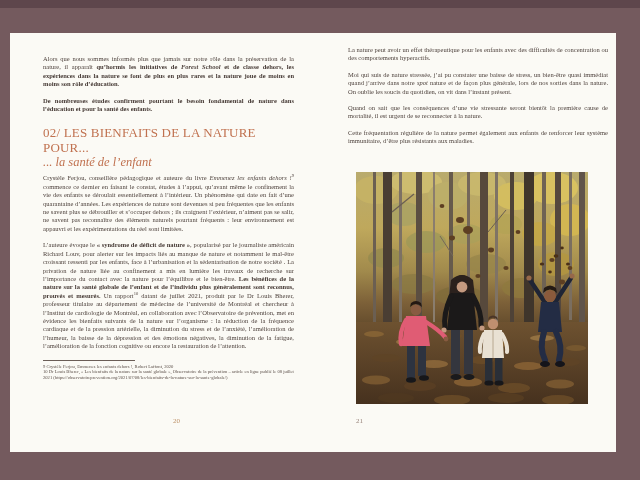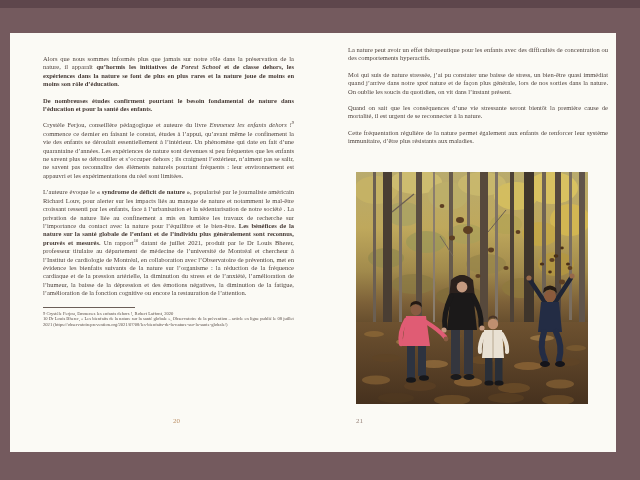--- a/index.html
+++ b/index.html
@@ -33,20 +33,24 @@
 <div class="canvas">
   <div class="top-strip"></div>
 
   <div class="spread">
 
     <div class="col left-col">
       <p class="para"><span>Alors que nous sommes informés plus que jamais sur notre rôle dans la préservation de la nature, il apparaît </span><span class="b">qu’hormis les initiatives de </span><span class="bi">Forest School</span><span class="b"> et de classe dehors, les expériences dans la nature se font de plus en plus rares et la nature joue de moins en moins son rôle d’éducation.</span></p>
 
       <p class="para b">De nombreuses études confirment pourtant le besoin fondamental de nature dans l’éducation et pour la santé des enfants.</p>
 
+      <div class="heading">
+        <div class="h1">02/ LES BIENFAITS DE LA NATURE POUR...</div>
+        <div class="h2">... la santé de l’enfant</div>
+      </div>
 
       <p class="para"><span>Crystèle Ferjou, conseillère pédagogique et auteure du livre </span><span class="i">Emmenez les enfants dehors !</span><sup>9</sup><span> commence ce dernier en faisant le constat, études à l’appui, qu’avant même le confinement la vie des enfants se déroulait essentiellement à l’intérieur. Un phénomène qui date en fait d’une quarantaine d’années. Les expériences de nature sont devenues si peu fréquentes que les enfants ne savent plus se débrouiller et s’occuper dehors ; ils craignent l’extérieur, n’aiment pas se salir, ne savent pas reconnaître des éléments naturels pourtant fréquents : leur environnement est appauvri et les expérimentations du réel sont limitées.</span></p>
 
       <p class="para"><span>L’auteure évoque le </span><span class="b">« syndrome de déficit de nature »</span><span>, popularisé par le journaliste américain Richard Louv, pour alerter sur les impacts liés au manque de nature et notamment le mal-être croissant ressenti par les enfants, face à l’urbanisation et la sédentarisation de notre société . La privation de nature liée au confinement a mis en lumière les travaux de recherche sur l’importance du contact avec la nature pour l’équilibre et le bien-être. </span><span class="b">Les bénéfices de la nature sur la santé globale de l’enfant et de l’individu plus généralement sont reconnus, prouvés et mesurés.</span><span> Un rapport</span><sup>10</sup><span> datant de juillet 2021, produit par le Dr Louis Bherer, professeur titulaire au département de médecine de l’université de Montréal et chercheur à l’Institut de cardiologie de Montréal, en collaboration avec l’Observatoire de prévention, met en évidence les bienfaits suivants de la nature sur l’organisme : la réduction de la fréquence cardiaque et de la pression artérielle, la diminution du stress et de l’anxiété, l’amélioration de l’humeur, la baisse de la dépression et des émotions négatives, la diminution de la fatigue, l’amélioration de la fonction cognitive ou encore la restauration de l’attention.</span></p>
 
       <div class="footnotes">
         <hr class="fn-rule">
         <p class="fn">9 Crystèle Ferjou, Emmenez les enfants dehors !, Robert Laffont, 2020</p>
         <p class="fn">10 Dr Louis Bherer, « Les bienfaits de la nature sur la santé globale », Observatoire de la prévention – article en ligne publié le 08 juillet 2021 (https://observatoireprevention.org/2021/07/08/les-bienfaits-de-la-nature-sur-la-sante-globale/)</p>
       </div>

